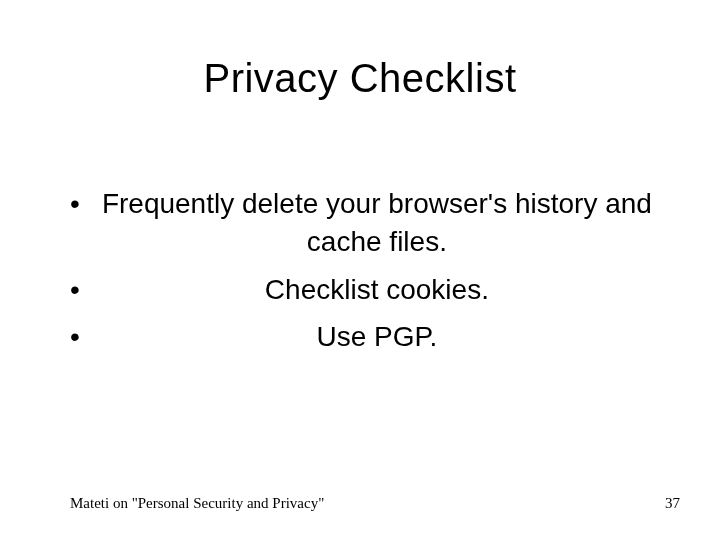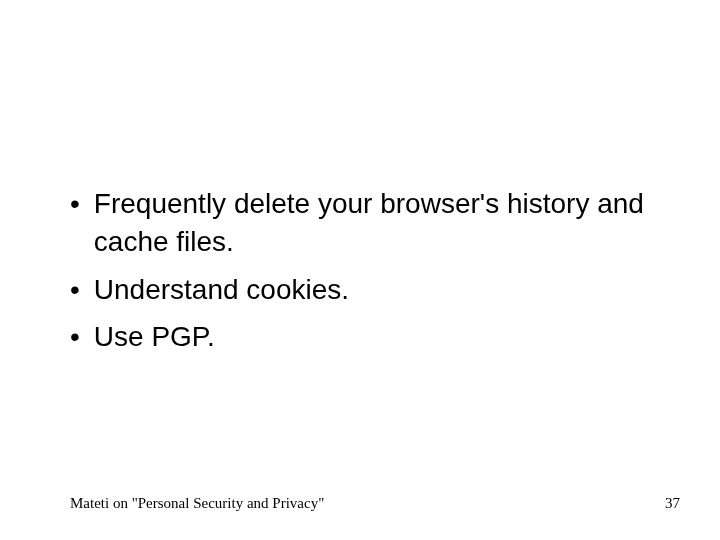--- a/index.html
+++ b/index.html
@@ -42,47 +42,49 @@
     margin-bottom: 10px;
   }
   .dot {
     flex: 0 0 auto;
     margin-right: 14px;
     font-size: 28px;
     line-height: 1.35;
   }
   .bullet-text {
     flex: 1 1 auto;
+    text-align: center;
   }
   .footer {
     position: absolute;
     bottom: 28px;
     left: 70px;
     right: 40px;
     display: flex;
     justify-content: space-between;
     align-items: baseline;
     font-family: "Times New Roman", Times, serif;
     font-size: 15px;
   }
 </style>
 </head>
 <body>
 
 <div class="slide">
 
+  <div class="title">Privacy Checklist</div>
 
   <div class="body">
     <div class="bullet">
       <span class="dot">•</span>
       <span class="bullet-text">Frequently delete your browser's history and cache files.</span>
     </div>
     <div class="bullet">
       <span class="dot">•</span>
-      <span class="bullet-text">Understand cookies.</span>
+      <span class="bullet-text">Checklist cookies.</span>
     </div>
     <div class="bullet">
       <span class="dot">•</span>
       <span class="bullet-text">Use PGP.</span>
     </div>
   </div>
 
   <div class="footer">
     <span>Mateti on "Personal Security and Privacy"</span>
     <span>37</span>

